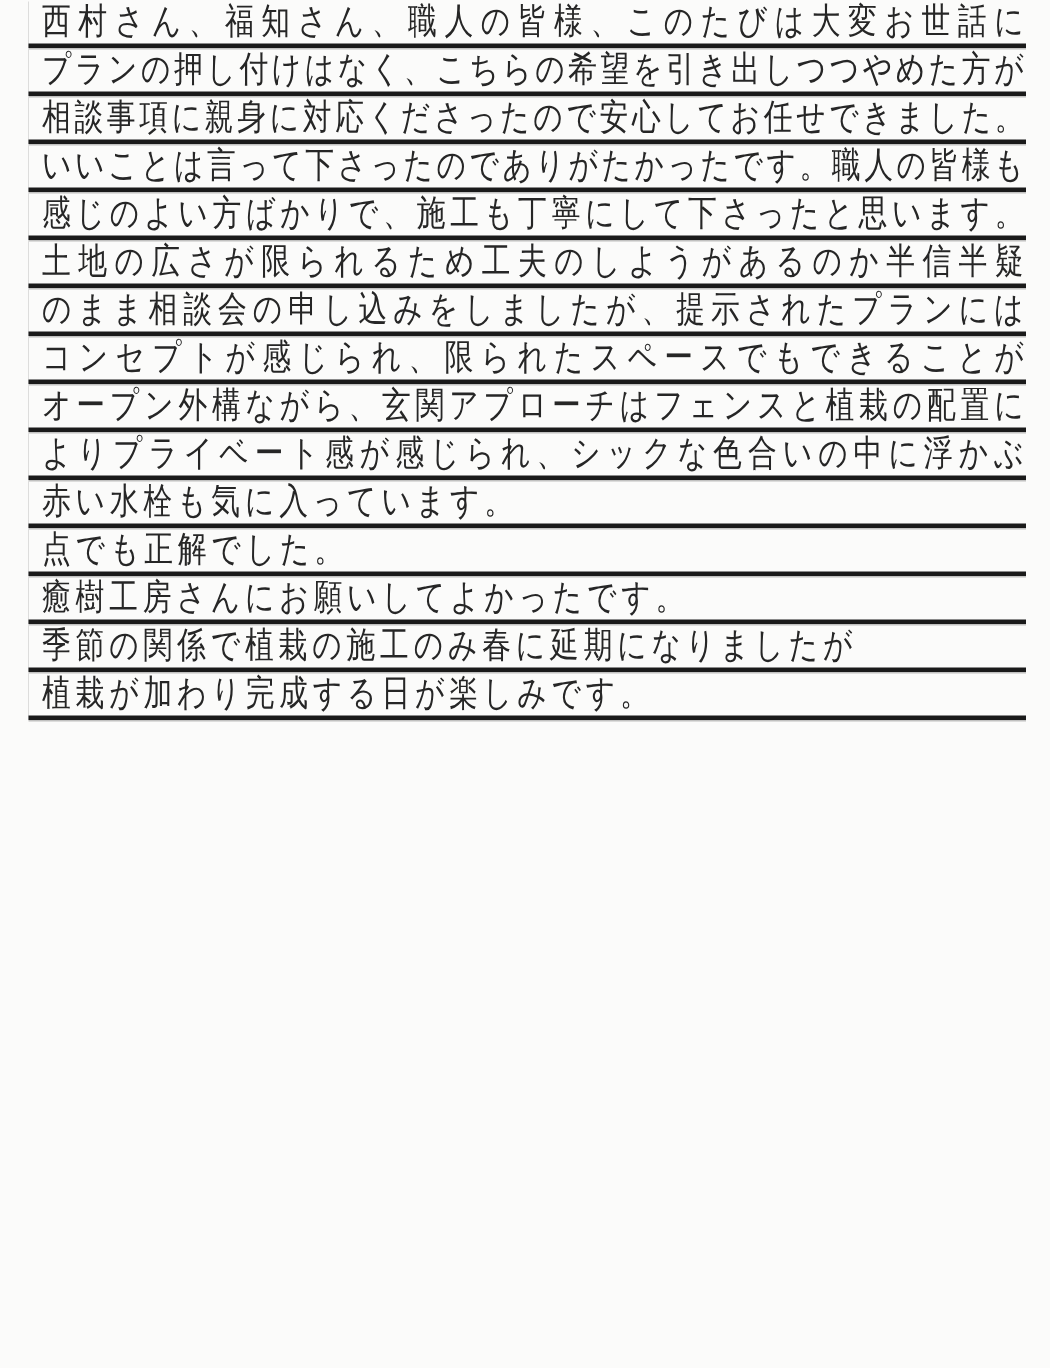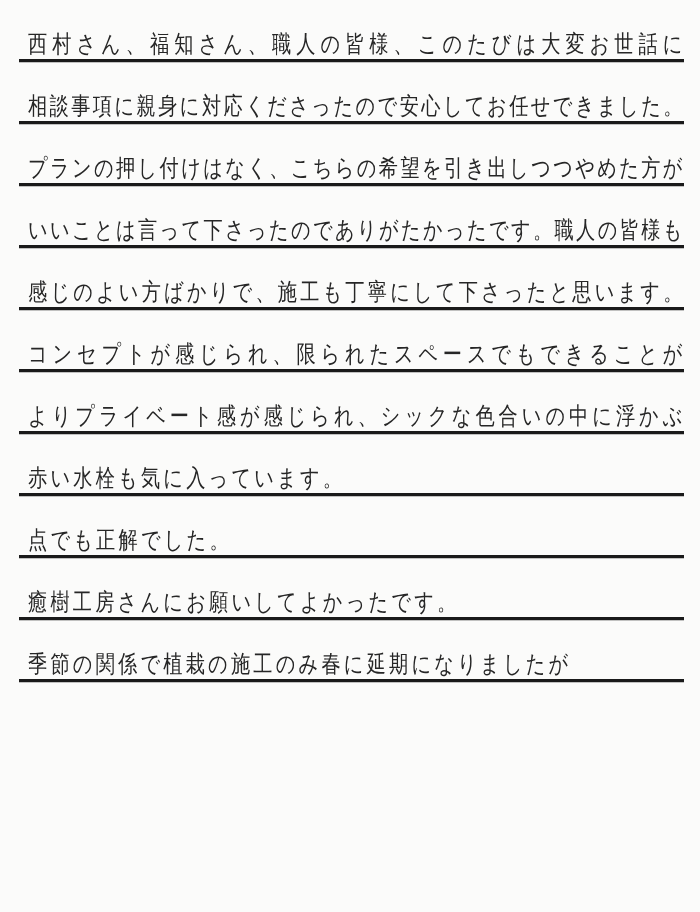--- a/index.html
+++ b/index.html
@@ -15,21 +15,21 @@
   }
   .page {
     position: relative;
     width: 700px;
     height: 912px;
     background: var(--paper);
     overflow: hidden;
   }
   .line {
     position: relative;
-    height: 62px;
+    height: 32px;
     margin-left: 19px;
     margin-right: 16px;           
     border-bottom: 3px solid var(--rule);
     box-shadow: 0 1px 0 rgba(20,20,20,0.25); 
   }
   .txt {
     position: absolute;
     left: 9px;
     bottom: 2px;
     width: 818px;                 
@@ -53,42 +53,54 @@
   }
 </style>
 </head>
 <body>
 
 <div class="page">
   <div class="line fw">
       <span class="txt">西村さん、福知さん、職人の皆様、このたびは大変お世話に</span>
     </div>
   <div class="line fw">
-      <span class="txt">相談事項に親身に対応くださったので安心してお任せできました。</span>
+      <span class="txt">プランの押し付けはなく、こちらの希望を引き出しつつやめた方が</span>
     </div>
   <div class="line fw">
-      <span class="txt">プランの押し付けはなく、こちらの希望を引き出しつつやめた方が</span>
+      <span class="txt">相談事項に親身に対応くださったので安心してお任せできました。</span>
     </div>
   <div class="line fw">
       <span class="txt">いいことは言って下さったのでありがたかったです。職人の皆様も</span>
     </div>
   <div class="line fw">
       <span class="txt">感じのよい方ばかりで、施工も丁寧にして下さったと思います。</span>
     </div>
   <div class="line fw">
+      <span class="txt">土地の広さが限られるため工夫のしようがあるのか半信半疑</span>
+    </div>
+  <div class="line fw">
+      <span class="txt">のまま相談会の申し込みをしましたが、提示されたプランには</span>
+    </div>
+  <div class="line fw">
       <span class="txt">コンセプトが感じられ、限られたスペースでもできることが</span>
+    </div>
+  <div class="line fw">
+      <span class="txt">オープン外構ながら、玄関アプローチはフェンスと植栽の配置に</span>
     </div>
   <div class="line fw">
       <span class="txt">よりプライベート感が感じられ、シックな色合いの中に浮かぶ</span>
     </div>
   <div class="line sw">
       <span class="txt">赤い水栓も気に入っています。</span>
     </div>
   <div class="line sw">
       <span class="txt">点でも正解でした。</span>
     </div>
   <div class="line sw">
       <span class="txt">癒樹工房さんにお願いしてよかったです。</span>
     </div>
   <div class="line sw">
       <span class="txt">季節の関係で植栽の施工のみ春に延期になりましたが</span>
     </div>
+  <div class="line sw">
+      <span class="txt">植栽が加わり完成する日が楽しみです。</span>
+    </div>
 </div>
 
 </body></html>

